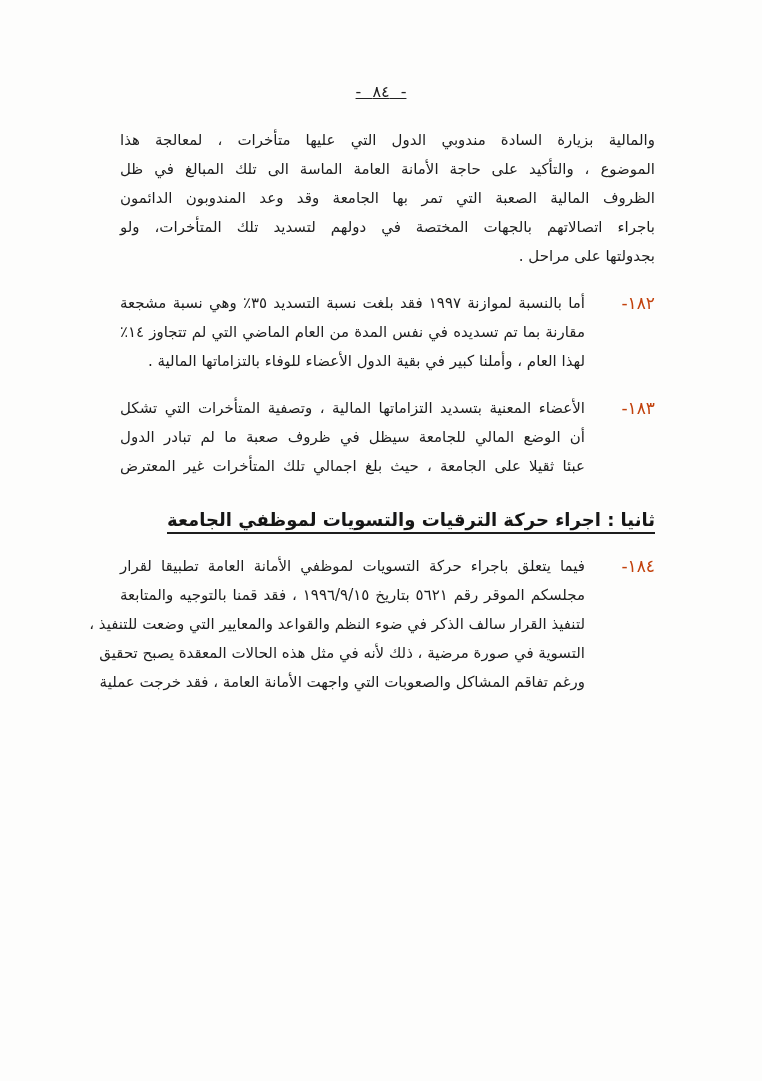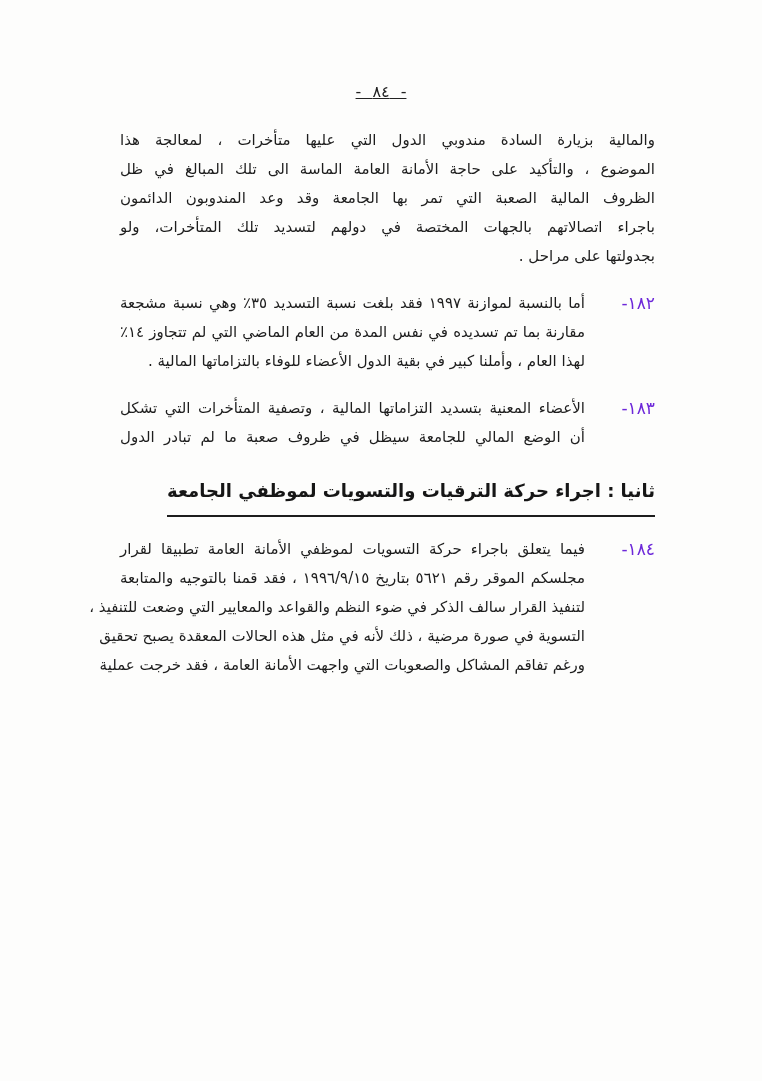--- a/index.html
+++ b/index.html
@@ -46,33 +46,33 @@
   }
   .item {
     display: flex;
     margin-top: 18px;
   }
   .item-num {
     flex: 0 0 70px;
     font-size: 17px;
     line-height: 29px;
     text-align: start;
-    color: #6d28d9;
+    color: #c2410c;
   }
   .item-body { flex: 1 1 auto; min-width: 0; }
   .heading-wrap {
     margin-top: 27px;
     text-align: start;
   }
   .section-heading {
     display: inline-block;
     font-weight: bold;
     font-size: 18px;
     line-height: 24px;
-    padding-bottom: 12px;
+    padding-bottom: 0;
     border-bottom: 2px solid #1d1d1d;
     color: #161616;
   }
 </style>
 </head>
 <body>
 
 <div class="page">
 
   <div class="page-number">- ٨٤ -</div>
@@ -94,20 +94,21 @@
         <div class="ln">مقارنة بما تم تسديده في نفس المدة من العام الماضي التي لم تتجاوز ١٤٪</div>
         <div class="ln last">لهذا العام ، وأملنا كبير في بقية الدول الأعضاء للوفاء بالتزاماتها المالية .</div>
       </div>
     </div>
 
     <div class="item">
       <div class="item-num">١٨٣-</div>
       <div class="item-body">
         <div class="ln">الأعضاء المعنية بتسديد التزاماتها المالية ، وتصفية المتأخرات التي تشكل</div>
         <div class="ln">أن الوضع المالي للجامعة سيظل في ظروف صعبة ما لم تبادر الدول</div>
+        <div class="ln">عبئا ثقيلا على الجامعة ، حيث بلغ اجمالي تلك المتأخرات غير المعترض</div>
       </div>
     </div>
 
     <div class="heading-wrap">
       <span class="section-heading">ثانيا : اجراء حركة الترقيات والتسويات لموظفي الجامعة</span>
     </div>
 
     <div class="item">
       <div class="item-num">١٨٤-</div>
       <div class="item-body">

